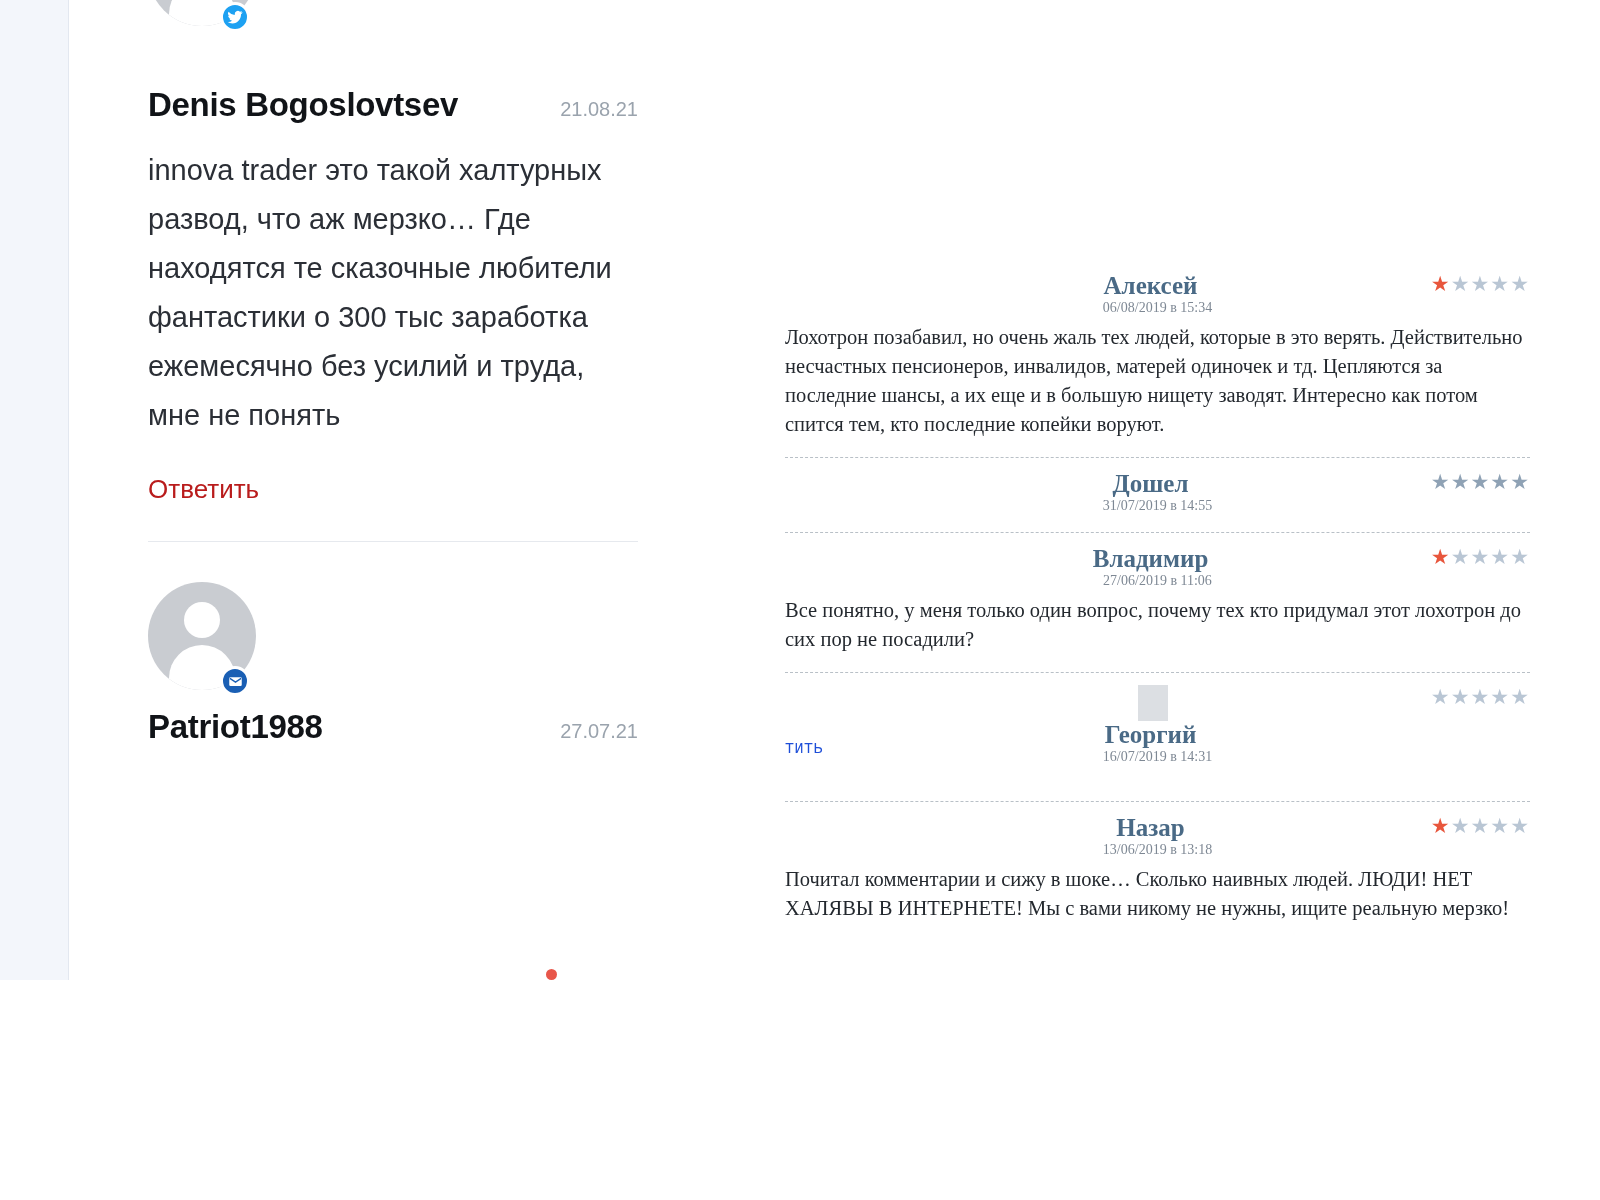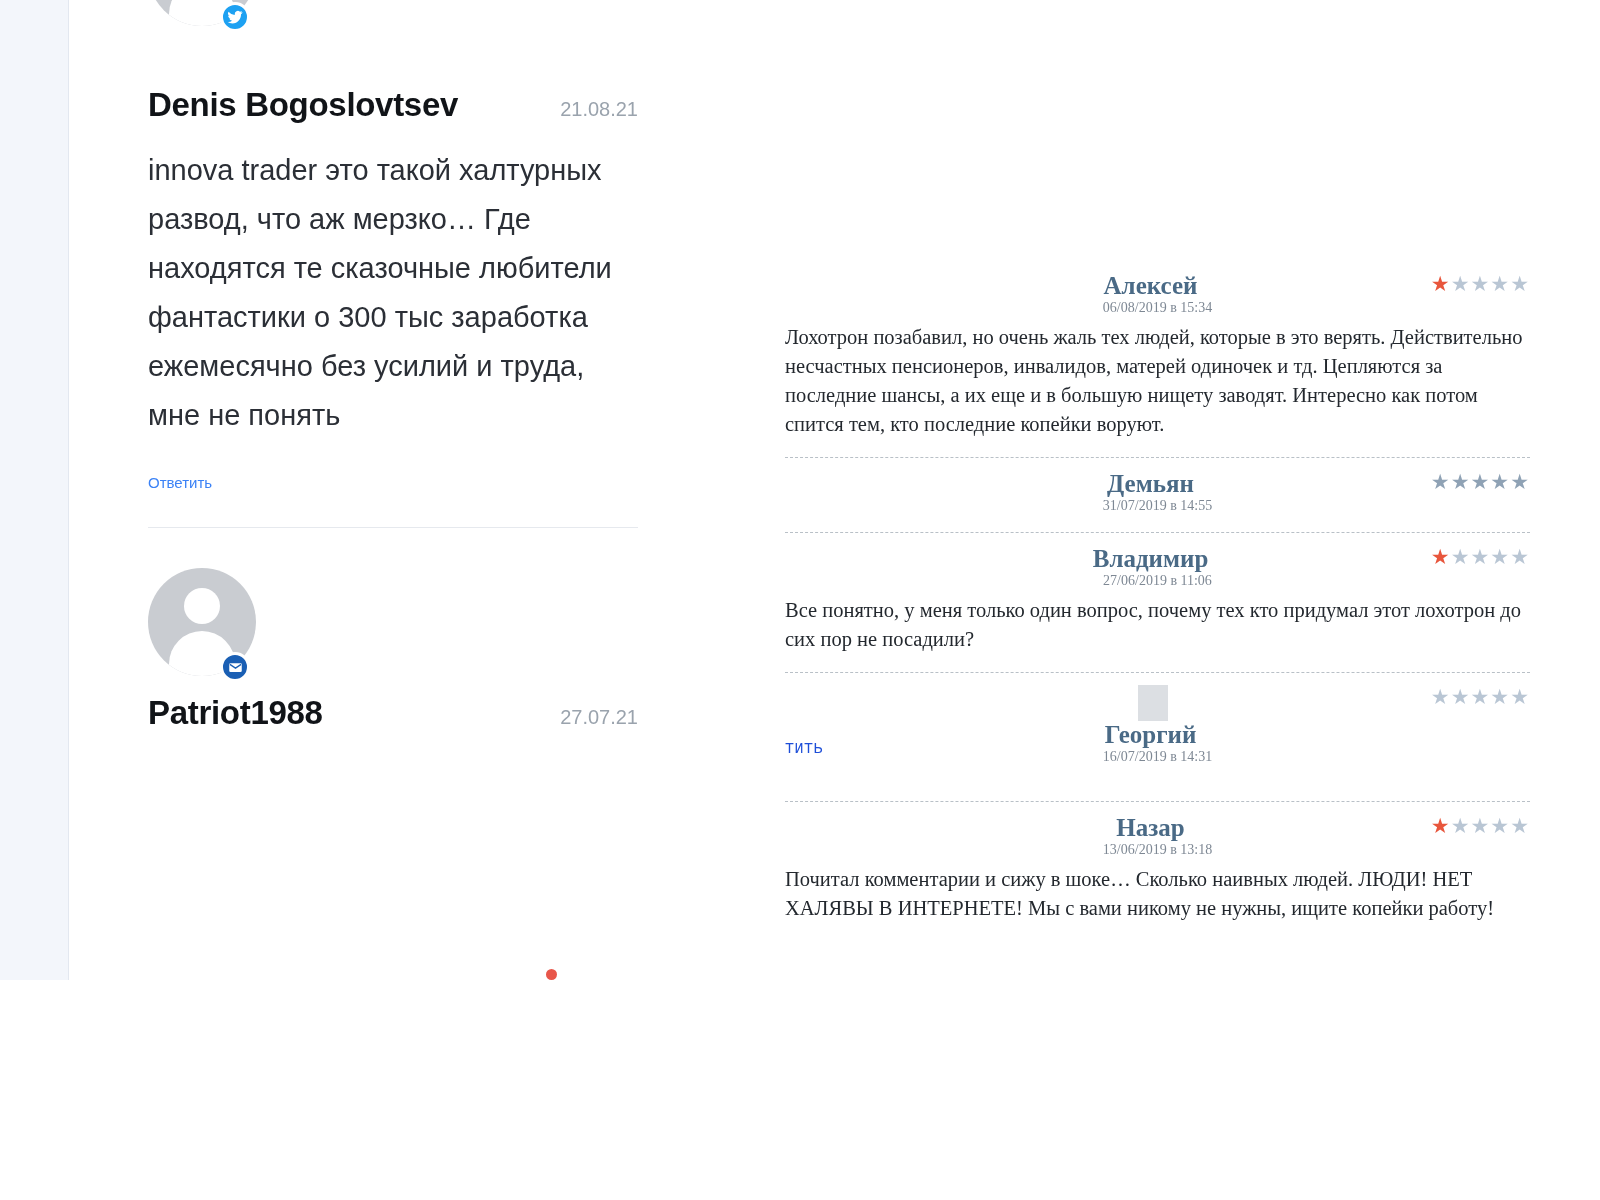--- a/index.html
+++ b/index.html
@@ -109,22 +109,22 @@
     color: #9aa3ad;
   }
   .lp-text {
     margin-top: 22px;
     font-size: 29px;
     line-height: 49px;
     color: #2b2f36;
   }
   .lp-reply {
     margin-top: 34px;
-    font-size: 15px;
-    color: #3b82f6;
+    font-size: 26px;
+    color: #b91c1c;
     cursor: pointer;
   }
   .lp-divider {
     margin-top: 36px;
     border-top: 1px solid #e6e9ee;
     width: 490px;
   }
 
   
   #top-clipped-avatar {
@@ -328,21 +328,21 @@
         <span class="rp-author">Алексей</span>
         <span class="rp-date">06/08/2019 в 15:34</span>
         <span class="rp-stars"><span class="rp-star on">★</span><span class="rp-star">★</span><span class="rp-star">★</span><span class="rp-star">★</span><span class="rp-star">★</span></span>
       </div>
       <div class="rp-body">Лохотрон позабавил, но очень жаль тех людей, которые в это верять. Действительно несчастных пенсионеров, инвалидов, матерей одиночек и тд. Цепляются за последние шансы, а их еще и в большую нищету заводят. Интересно как потом спится тем, кто последние копейки воруют.</div>
     </div>
     <div class="rp-sep"></div>
 
     <div class="rp-item">
       <div class="rp-head">
-        <span class="rp-author">Демьян</span>
+        <span class="rp-author">Дошел</span>
         <span class="rp-date">31/07/2019 в 14:55</span>
         <span class="rp-stars"><span class="rp-star grey-on">★</span><span class="rp-star grey-on">★</span><span class="rp-star grey-on">★</span><span class="rp-star grey-on">★</span><span class="rp-star grey-on">★</span></span>
       </div>
     </div>
     <div class="rp-sep"></div>
 
     <div class="rp-item">
       <div class="rp-head">
         <span class="rp-author">Владимир</span>
         <span class="rp-date">27/06/2019 в 11:06</span>
@@ -362,17 +362,17 @@
       <div class="rp-reply-clip" style="top:56px;">ТИТЬ</div>
     </div>
     <div class="rp-sep" style="margin-top:28px;"></div>
 
     <div class="rp-item">
       <div class="rp-head">
         <span class="rp-author">Назар</span>
         <span class="rp-date">13/06/2019 в 13:18</span>
         <span class="rp-stars"><span class="rp-star on">★</span><span class="rp-star">★</span><span class="rp-star">★</span><span class="rp-star">★</span><span class="rp-star">★</span></span>
       </div>
-      <div class="rp-body">Почитал комментарии и сижу в шоке… Сколько наивных людей. ЛЮДИ! НЕТ ХАЛЯВЫ В ИНТЕРНЕТЕ! Мы с вами никому не нужны, ищите копейки работу!</div>
+      <div class="rp-body">Почитал комментарии и сижу в шоке… Сколько наивных людей. ЛЮДИ! НЕТ ХАЛЯВЫ В ИНТЕРНЕТЕ! Мы с вами никому не нужны, ищите реальную мерзко!</div>
     </div>
 
   </div>
 </div>
 
 </body></html>

